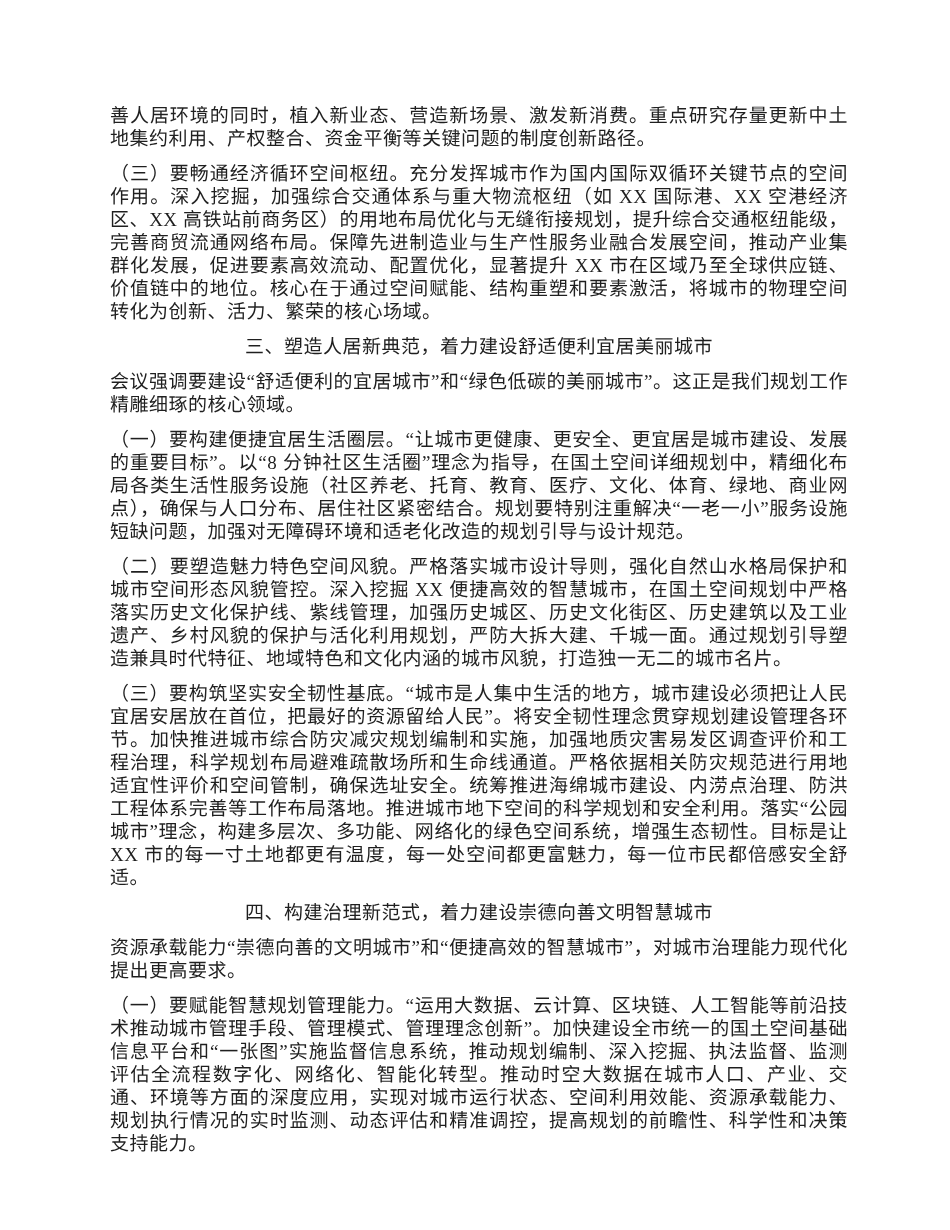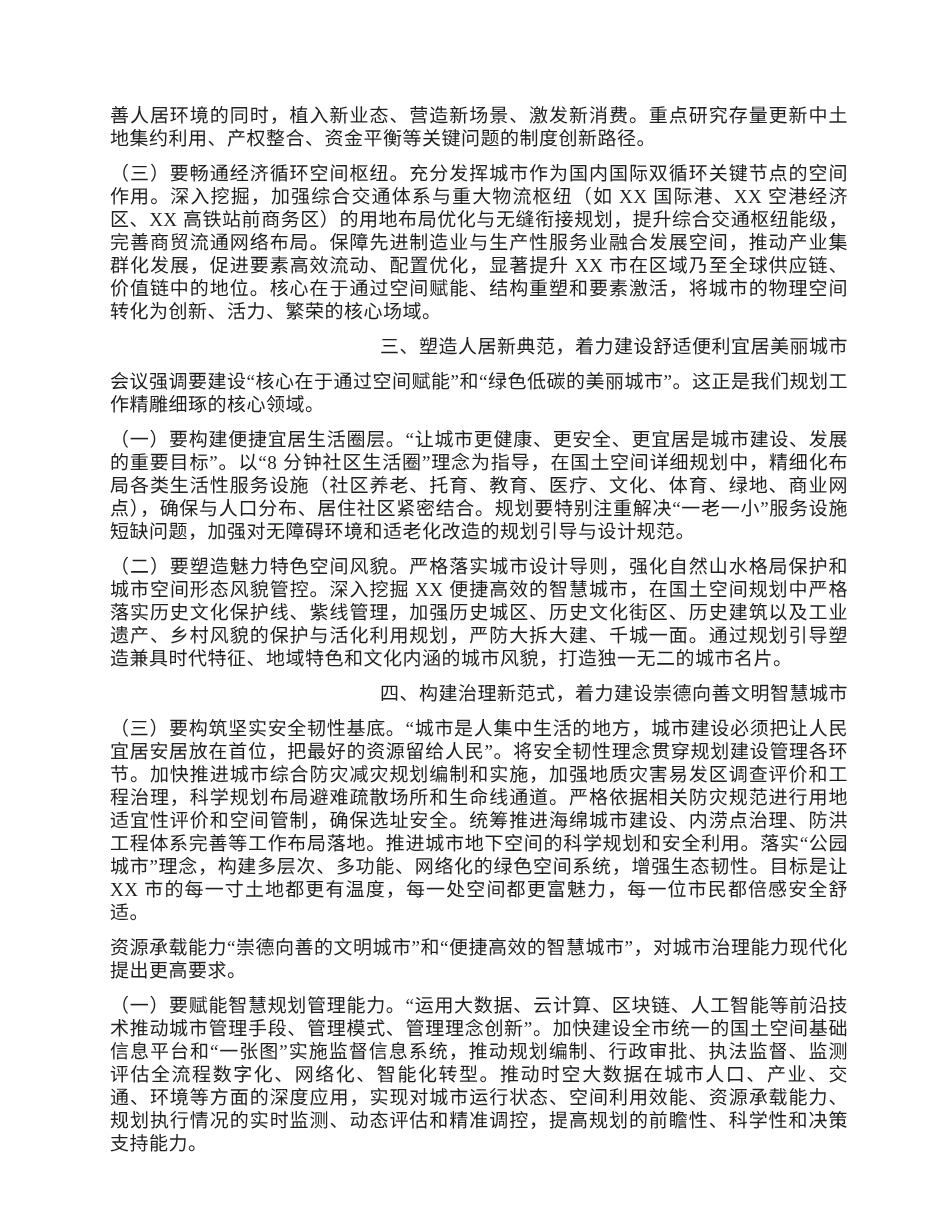--- a/index.html
+++ b/index.html
@@ -32,33 +32,33 @@
   .para {
     margin: 0 0 12px 0;
     font-size: 19px;
     line-height: 23px;
     color: #1f1f1f;
     text-align: justify;
     letter-spacing: 0.5px;
     word-break: break-all;
   }
   .para.heading {
-    text-align: right;
+    text-align: center;
   }
 </style>
 </head>
 <body>
 
 <div class="page">
   <div class="doc-body">
 
   <p class="para body">善人居环境的同时，植入新业态、营造新场景、激发新消费。重点研究存量更新中土地集约利用、产权整合、资金平衡等关键问题的制度创新路径。</p>
       <p class="para body">（三）要畅通经济循环空间枢纽。充分发挥城市作为国内国际双循环关键节点的空间作用。深入挖掘，加强综合交通体系与重大物流枢纽（如 XX 国际港、XX 空港经济区、XX 高铁站前商务区）的用地布局优化与无缝衔接规划，提升综合交通枢纽能级，完善商贸流通网络布局。保障先进制造业与生产性服务业融合发展空间，推动产业集群化发展，促进要素高效流动、配置优化，显著提升 XX 市在区域乃至全球供应链、价值链中的地位。核心在于通过空间赋能、结构重塑和要素激活，将城市的物理空间转化为创新、活力、繁荣的核心场域。</p>
       <p class="para heading">三、塑造人居新典范，着力建设舒适便利宜居美丽城市</p>
-      <p class="para body">会议强调要建设“核心在于通过空间赋能”和“绿色低碳的美丽城市”。这正是我们规划工作精雕细琢的核心领域。</p>
+      <p class="para body">会议强调要建设“舒适便利的宜居城市”和“绿色低碳的美丽城市”。这正是我们规划工作精雕细琢的核心领域。</p>
       <p class="para body">（一）要构建便捷宜居生活圈层。“让城市更健康、更安全、更宜居是城市建设、发展的重要目标”。以“8 分钟社区生活圈”理念为指导，在国土空间详细规划中，精细化布局各类生活性服务设施（社区养老、托育、教育、医疗、文化、体育、绿地、商业网点），确保与人口分布、居住社区紧密结合。规划要特别注重解决“一老一小”服务设施短缺问题，加强对无障碍环境和适老化改造的规划引导与设计规范。</p>
       <p class="para body">（二）要塑造魅力特色空间风貌。严格落实城市设计导则，强化自然山水格局保护和城市空间形态风貌管控。深入挖掘 XX 便捷高效的智慧城市，在国土空间规划中严格落实历史文化保护线、紫线管理，加强历史城区、历史文化街区、历史建筑以及工业遗产、乡村风貌的保护与活化利用规划，严防大拆大建、千城一面。通过规划引导塑造兼具时代特征、地域特色和文化内涵的城市风貌，打造独一无二的城市名片。</p>
+      <p class="para body">（三）要构筑坚实安全韧性基底。“城市是人集中生活的地方，城市建设必须把让人民宜居安居放在首位，把最好的资源留给人民”。将安全韧性理念贯穿规划建设管理各环节。加快推进城市综合防灾减灾规划编制和实施，加强地质灾害易发区调查评价和工程治理，科学规划布局避难疏散场所和生命线通道。严格依据相关防灾规范进行用地适宜性评价和空间管制，确保选址安全。统筹推进海绵城市建设、内涝点治理、防洪工程体系完善等工作布局落地。推进城市地下空间的科学规划和安全利用。落实“公园城市”理念，构建多层次、多功能、网络化的绿色空间系统，增强生态韧性。目标是让 XX 市的每一寸土地都更有温度，每一处空间都更富魅力，每一位市民都倍感安全舒适。</p>
       <p class="para heading">四、构建治理新范式，着力建设崇德向善文明智慧城市</p>
-      <p class="para body">（三）要构筑坚实安全韧性基底。“城市是人集中生活的地方，城市建设必须把让人民宜居安居放在首位，把最好的资源留给人民”。将安全韧性理念贯穿规划建设管理各环节。加快推进城市综合防灾减灾规划编制和实施，加强地质灾害易发区调查评价和工程治理，科学规划布局避难疏散场所和生命线通道。严格依据相关防灾规范进行用地适宜性评价和空间管制，确保选址安全。统筹推进海绵城市建设、内涝点治理、防洪工程体系完善等工作布局落地。推进城市地下空间的科学规划和安全利用。落实“公园城市”理念，构建多层次、多功能、网络化的绿色空间系统，增强生态韧性。目标是让 XX 市的每一寸土地都更有温度，每一处空间都更富魅力，每一位市民都倍感安全舒适。</p>
       <p class="para body">资源承载能力“崇德向善的文明城市”和“便捷高效的智慧城市”，对城市治理能力现代化提出更高要求。</p>
-      <p class="para body">（一）要赋能智慧规划管理能力。“运用大数据、云计算、区块链、人工智能等前沿技术推动城市管理手段、管理模式、管理理念创新”。加快建设全市统一的国土空间基础信息平台和“一张图”实施监督信息系统，推动规划编制、行政审批、执法监督、监测评估全流程数字化、网络化、智能化转型。推动时空大数据在城市人口、产业、交通、环境等方面的深度应用，实现对城市运行状态、空间利用效能、资源承载能力、规划执行情况的实时监测、动态评估和精准调控，提高规划的前瞻性、科学性和决策支持能力。</p>
+      <p class="para body">（一）要赋能智慧规划管理能力。“运用大数据、云计算、区块链、人工智能等前沿技术推动城市管理手段、管理模式、管理理念创新”。加快建设全市统一的国土空间基础信息平台和“一张图”实施监督信息系统，推动规划编制、深入挖掘、执法监督、监测评估全流程数字化、网络化、智能化转型。推动时空大数据在城市人口、产业、交通、环境等方面的深度应用，实现对城市运行状态、空间利用效能、资源承载能力、规划执行情况的实时监测、动态评估和精准调控，提高规划的前瞻性、科学性和决策支持能力。</p>
     </div>
 </div>
 
 </body></html>

